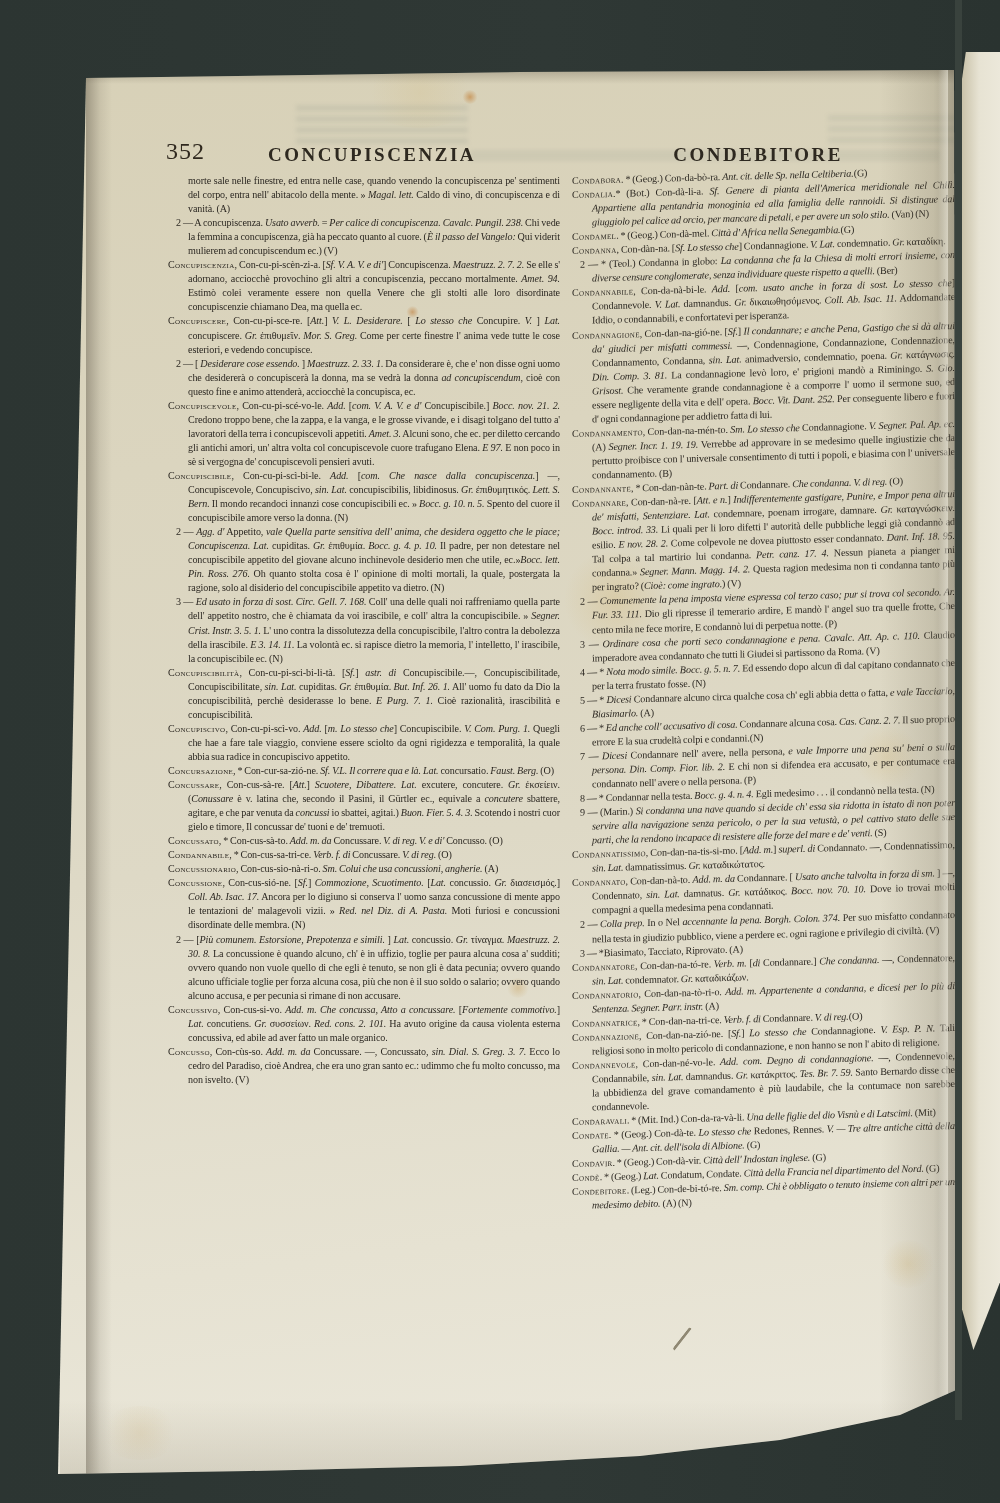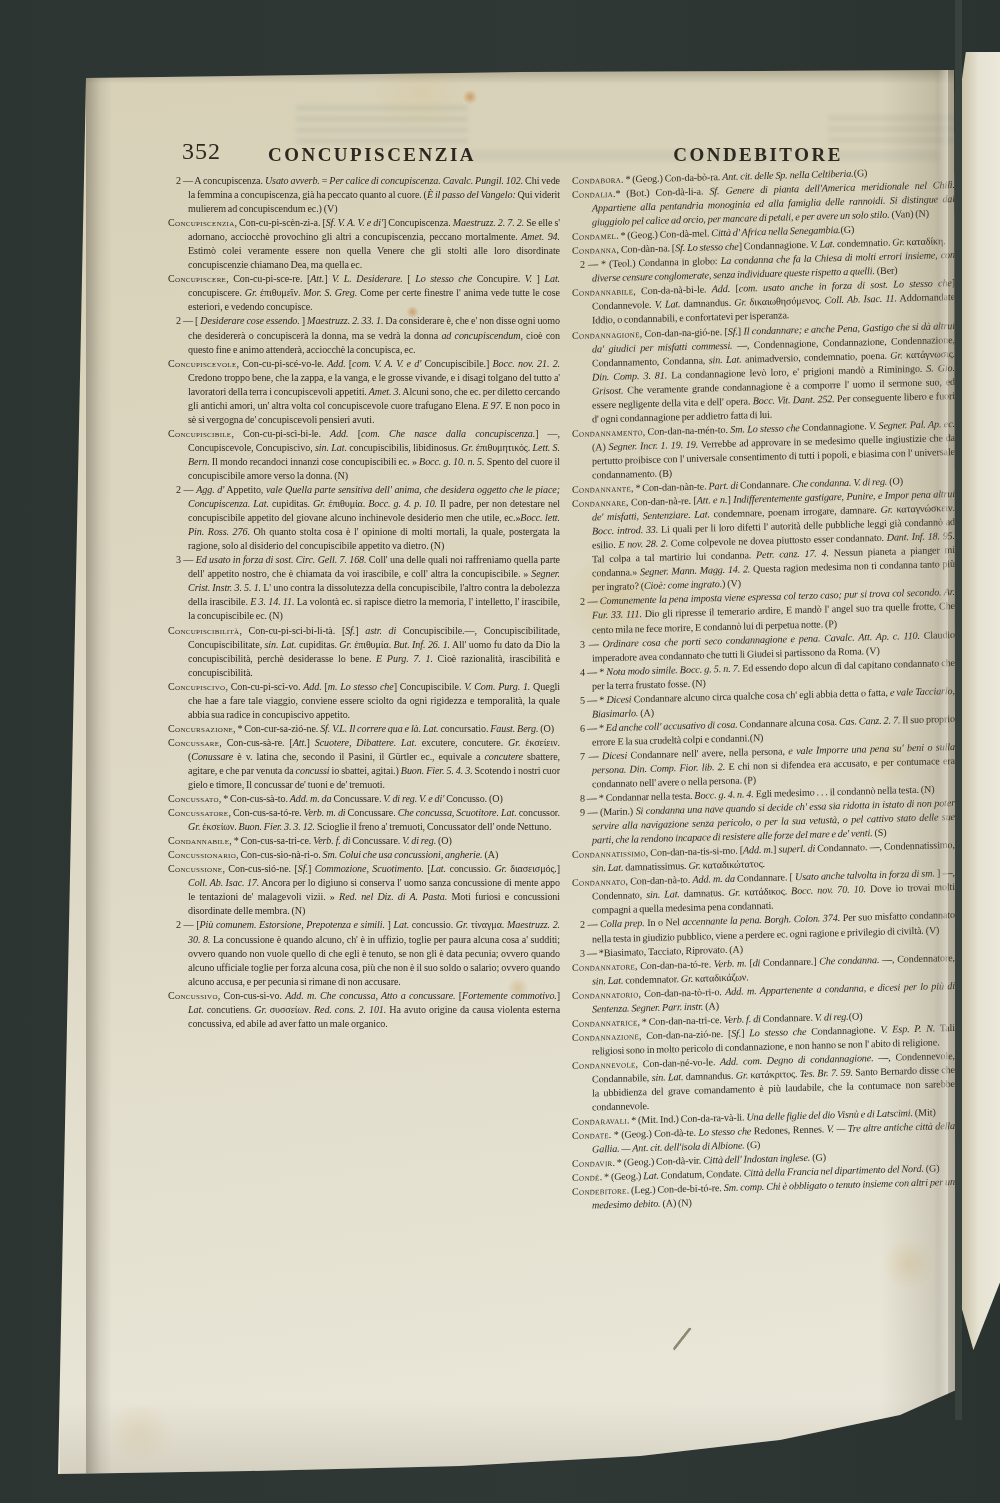--- a/index.html
+++ b/index.html
@@ -38,21 +38,21 @@
   .s2{left:406px;top:306px;width:13px;height:12px;background:radial-gradient(circle,rgba(185,110,35,.5),rgba(185,110,35,0) 70%);}
   .s3{left:560px;top:552px;width:110px;height:96px;background:radial-gradient(circle,rgba(205,165,80,.22),rgba(205,165,80,0) 70%);}
   .s4{left:852px;top:726px;width:70px;height:62px;background:radial-gradient(circle,rgba(205,165,80,.18),rgba(205,165,80,0) 70%);}
   .s5{left:506px;top:978px;width:24px;height:20px;background:radial-gradient(circle,rgba(190,140,55,.3),rgba(190,140,55,0) 70%);}
   .s6{left:880px;top:1240px;width:56px;height:48px;background:radial-gradient(circle,rgba(205,165,80,.2),rgba(205,165,80,0) 70%);}
   .s7{left:360px;top:58px;width:120px;height:70px;background:radial-gradient(circle,rgba(210,180,110,.16),rgba(210,180,110,0) 70%);}
   .s8{left:100px;top:1406px;width:80px;height:54px;background:radial-gradient(circle,rgba(200,160,80,.14),rgba(200,160,80,0) 70%);}
   .crease{position:absolute;left:680px;top:1326px;width:4px;height:28px;
           border-left:3px solid rgba(95,86,62,.65);transform:rotate(38deg);border-radius:3px;}
   
-  .pageno{position:absolute;left:182px;top:138px;font-size:24px;color:#30291f;letter-spacing:1px;}
+  .pageno{position:absolute;left:166px;top:138px;font-size:24px;color:#30291f;letter-spacing:1px;}
   .running-head{position:absolute;top:144px;width:300px;text-align:center;font-weight:bold;
                 font-size:19px;letter-spacing:2.5px;color:#2e2920;}
   .head-left{left:222px;}
   .head-right{left:608px;}
   .col{position:absolute;top:174px;color:#2c2822;}
   .col p.entry{margin:0;text-align:justify;font-size:10.1px;line-height:14.05px;
                text-indent:-20px;padding-left:20px;word-spacing:-0.5px;letter-spacing:-0.1px;}
   .col p.cont{text-indent:0;}
   .col p.num{text-indent:-12px;}
   .col-left{left:168px;width:392px;}
@@ -75,39 +75,40 @@
     <div class="stain s5"></div>
     <div class="stain s6"></div>
     <div class="stain s7"></div>
     <div class="stain s8"></div>
 
     <div class="pageno">352</div>
     <div class="running-head head-left">CONCUPISCENZIA</div>
     <div class="running-head head-right">CONDEBITORE</div>
 
     <div class="col col-left">
-        <p class="entry num">2 — A concupiscenza. <i>Usato avverb.</i> = <i>Per calice di concupiscenza.</i> <i>Cavalc. Pungil. 102.</i> Chi vede la femmina a concupiscenza, già ha peccato quanto al cuore. (<i>È il passo del Vangelo:</i> Qui viderit mulierem ad concupiscendum ec.) (V)</p>
+        <p class="entry cont">morte sale nelle finestre, ed entra nelle case, quando venendo la concupiscenza pe' sentimenti del corpo, entra nell' abitacolo della mente. » <i>Magal. lett.</i> Caldo di vino, di concupiscenza e di vanità. (A)</p>
+        <p class="entry num">2 — A concupiscenza. <i>Usato avverb.</i> = <i>Per calice di concupiscenza.</i> <i>Cavalc. Pungil. 238.</i> Chi vede la femmina a concupiscenza, già ha peccato quanto al cuore. (<i>È il passo del Vangelo:</i> Qui viderit mulierem ad concupiscendum ec.) (V)</p>
         <p class="entry"><span class="hw">Concupiscenzia</span>, Con-cu-pi-scèn-zi-a. [<i>Sf. V. A. V. e di'</i>] Concupiscenza. <i>Maestruzz. 2. 7. 2.</i> Se elle s' adornano, acciocchè provochino gli altri a concupiscenzia, peccano mortalmente. <i>Amet. 94.</i> Estimò colei veramente essere non quella Venere che gli stolti alle loro disordinate concupiscenzie chiamano Dea, ma quella ec.</p>
         <p class="entry"><span class="hw">Concupiscere</span>, Con-cu-pi-sce-re. [<i>Att.</i>] <i>V. L. Desiderare.</i> [ <i>Lo stesso che</i> Concupire. <i>V.</i> ] <i>Lat.</i> concupiscere. <i>Gr.</i> ἐπιθυμεῖν. <i>Mor. S. Greg.</i> Come per certe finestre l' anima vede tutte le cose esteriori, e vedendo concupisce.</p>
         <p class="entry num">2 — [ <i>Desiderare cose essendo.</i> ] <i>Maestruzz. 2. 33. 1.</i> Da considerare è, che e' non disse ogni uomo che desidererà o concupiscerà la donna, ma se vedrà la donna <i>ad concupiscendum</i>, cioè con questo fine e animo attenderà, acciocchè la concupisca, ec.</p>
         <p class="entry"><span class="hw">Concupiscevole</span>, Con-cu-pi-scé-vo-le. <i>Add.</i> [<i>com. V. A. V. e d'</i> Concupiscibile.] <i>Bocc. nov. 21. 2.</i> Credono troppo bene, che la zappa, e la vanga, e le grosse vivande, e i disagi tolgano del tutto a' lavoratori della terra i concupiscevoli appetiti. <i>Amet. 3.</i> Alcuni sono, che ec. per diletto cercando gli antichi amori, un' altra volta col concupiscevole cuore trafugano Elena. <i>E 97.</i> E non poco in sè si vergogna de' concupiscevoli pensieri avuti.</p>
         <p class="entry"><span class="hw">Concupiscibile</span>, Con-cu-pi-scì-bi-le. <i>Add.</i> [<i>com. Che nasce dalla concupiscenza.</i>] —, Concupiscevole, Concupiscivo, <i>sin. Lat.</i> concupiscibilis, libidinosus. <i>Gr.</i> ἐπιθυμητικός. <i>Lett. S. Bern.</i> Il mondo recandoci innanzi cose concupiscibili ec. » <i>Bocc. g. 10. n. 5.</i> Spento del cuore il concupiscibile amore verso la donna. (N)</p>
         <p class="entry num">2 — <i>Agg. d'</i> Appetito, <i>vale Quella parte sensitiva dell' anima, che desidera oggetto che le piace; Concupiscenza. Lat.</i> cupiditas. <i>Gr.</i> ἐπιθυμία. <i>Bocc. g. 4. p. 10.</i> Il padre, per non detestare nel concupiscibile appetito del giovane alcuno inchinevole desiderio men che utile, ec.»<i>Bocc. lett. Pin. Ross. 276.</i> Oh quanto stolta cosa è l' opinione di molti mortali, la quale, postergata la ragione, solo al disiderio del concupiscibile appetito va dietro. (N)</p>
         <p class="entry num">3 — <i>Ed usato in forza di sost. Circ. Gell. 7. 168.</i> Coll' una delle quali noi raffreniamo quella parte dell' appetito nostro, che è chiamata da voi irascibile, e coll' altra la concupiscibile. » <i>Segner. Crist. Instr. 3. 5. 1.</i> L' uno contra la dissolutezza della concupiscibile, l'altro contra la debolezza della irascibile. <i>E 3. 14. 11.</i> La volontà ec. si rapisce dietro la memoria, l' intelletto, l' irascibile, la concupiscibile ec. (N)</p>
         <p class="entry"><span class="hw">Concupiscibilità</span>, Con-cu-pi-sci-bi-li-tà. [<i>Sf.</i>] <i>astr. di</i> Concupiscibile.—, Concupiscibilitade, Concupiscibilitate, <i>sin. Lat.</i> cupiditas. <i>Gr.</i> ἐπιθυμία. <i>But. Inf. 26. 1.</i> All' uomo fu dato da Dio la concupiscibilità, perchè desiderasse lo bene. <i>E Purg. 7. 1.</i> Cioè razionalità, irascibilità e concupiscibilità.</p>
         <p class="entry"><span class="hw">Concupiscivo</span>, Con-cu-pi-scì-vo. <i>Add.</i> [<i>m. Lo stesso che</i>] Concupiscibile. <i>V. Com. Purg. 1.</i> Quegli che hae a fare tale viaggio, conviene essere sciolto da ogni rigidezza e temporalità, la quale abbia sua radice in concupiscivo appetito.</p>
         <p class="entry"><span class="hw">Concursazione</span>, * Con-cur-sa-zió-ne. <i>Sf. V.L. Il correre qua e là.</i> <i>Lat.</i> concursatio. <i>Faust. Berg.</i> (O)</p>
         <p class="entry"><span class="hw">Concussare</span>, Con-cus-sà-re. [<i>Att.</i>] <i>Scuotere, Dibattere.</i> <i>Lat.</i> excutere, concutere. <i>Gr.</i> ἐκσείειν. (<i>Conussare</i> è v. latina che, secondo il Pasini, il Gürtler ec., equivale a <i>concutere</i> sbattere, agitare, e che par venuta da <i>concussi</i> io sbattei, agitai.) <i>Buon. Fier. 5. 4. 3.</i> Scotendo i nostri cuor gielo e timore, Il concussar de' tuoni e de' tremuoti.</p>
         <p class="entry"><span class="hw">Concussato</span>, * Con-cus-sà-to. <i>Add. m. da</i> Concussare. <i>V. di reg. V. e di'</i> Concusso. (O)</p>
-        <p class="entry"><span class="hw">Concussatore</span>, Con-cus-sa-tó-re. <i>Verb. m. di</i> Concussare. <i>Che concussa, Scuotitore.</i> <i>Lat.</i> concussor. <i>Gr.</i> ἐκσείων. <i>Buon. Fier. 3. 3. 12.</i> Scioglie il freno a' tremuoti, Concussator dell' onde Nettuno.</p>
         <p class="entry"><span class="hw">Condannabile</span>, * Con-cus-sa-tri-ce. <i>Verb. f. di</i> Concussare. <i>V. di reg.</i> (O)</p>
         <p class="entry"><span class="hw">Concussionario</span>, Con-cus-sio-nà-ri-o. <i>Sm. Colui che usa concussioni, angherie.</i> (A)</p>
         <p class="entry"><span class="hw">Concussione</span>, Con-cus-sió-ne. [<i>Sf.</i>] <i>Commozione, Scuotimento.</i> [<i>Lat.</i> concussio. <i>Gr.</i> διασεισμός.] <i>Coll. Ab. Isac. 17.</i> Ancora per lo digiuno si conserva l' uomo sanza concussione di mente appo le tentazioni de' malagevoli vizii. » <i>Red. nel Diz. di A. Pasta.</i> Moti furiosi e concussioni disordinate delle membra. (N)</p>
         <p class="entry num">2 — [<i>Più comunem. Estorsione, Prepotenza e simili.</i> ] <i>Lat.</i> concussio. <i>Gr.</i> τίναγμα. <i>Maestruzz. 2. 30. 8.</i> La concussione è quando alcuno, ch' è in uffizio, toglie per paura alcuna cosa a' sudditi; ovvero quando non vuole quello di che egli è tenuto, se non gli è data pecunia; ovvero quando alcuno ufficiale toglie per forza alcuna cosa, più che non è il suo soldo o salario; ovvero quando alcuno accusa, e per pecunia si rimane di non accusare.</p>
         <p class="entry"><span class="hw">Concussivo</span>, Con-cus-si-vo. <i>Add. m. Che concussa, Atto a concussare.</i> [<i>Fortemente commotivo.</i>] <i>Lat.</i> concutiens. <i>Gr.</i> συσσείων. <i>Red. cons. 2. 101.</i> Ha avuto origine da causa violenta esterna concussiva, ed abile ad aver fatto un male organico.</p>
+        <p class="entry"><span class="hw">Concusso</span>, Con-cùs-so. <i>Add. m. da</i> Concussare. —, Concussato, <i>sin.</i> <i>Dial. S. Greg. 3. 7.</i> Ecco lo cedro del Paradiso, cioè Andrea, che era uno gran santo ec.: udimmo che fu molto concusso, ma non isvelto. (V)</p>
       </div>
     <div class="col col-right">
         <p class="entry"><span class="hw">Condabora</span>. * (Geog.) Con-da-bò-ra. <i>Ant. cit. delle Sp. nella Celtiberia.</i>(G)</p>
         <p class="entry"><span class="hw">Condalia</span>.* (Bot.) Con-dà-li-a. <i>Sf. Genere di pianta dell'America meridionale nel Chilì. Appartiene alla pentandria monoginia ed alla famiglia delle rannoidi. Si distingue dal giuggiolo pel calice ad orcio, per mancare di petali, e per avere un solo stilo.</i> (Van) (N)</p>
         <p class="entry"><span class="hw">Condamel</span>. * (Geog.) Con-dà-mel. <i>Città d' Africa nella Senegambia.</i>(G)</p>
         <p class="entry"><span class="hw">Condanna</span>, Con-dàn-na. [<i>Sf. Lo stesso che</i>] Condannagione. <i>V. Lat.</i> condemnatio. <i>Gr.</i> καταδίκη.</p>
         <p class="entry num">2 — * (Teol.) Condanna in globo: <i>La condanna che fa la Chiesa di molti errori insieme, con diverse censure conglomerate, senza individuare queste rispetto a quelli.</i> (Ber)</p>
         <p class="entry"><span class="hw">Condannabile</span>, Con-da-nà-bi-le. <i>Add.</i> [<i>com. usato anche in forza di sost. Lo stesso che</i>] Condannevole. <i>V. Lat.</i> damnandus. <i>Gr.</i> δικαιωθησόμενος. <i>Coll. Ab. Isac. 11.</i> Addomandate Iddio, o condannabili, e confortatevi per isperanza.</p>
         <p class="entry"><span class="hw">Condannagione</span>, Con-dan-na-gió-ne. [<i>Sf.</i>] <i>Il condannare; e anche Pena, Gastigo che si dà altrui da' giudici per misfatti commessi.</i> —, Condennagione, Condannazione, Condennazione, Condannamento, Condanna, <i>sin. Lat.</i> animadversio, condemnatio, poena. <i>Gr.</i> κατάγνωσις. <i>Din. Comp. 3. 81.</i> La condannagione levò loro, e' prigioni mandò a Riminingo. <i>S. Gio. Grisost.</i> Che veramente grande condannagione è a comporre l' uomo il sermone suo, ed essere negligente della vita e dell' opera. <i>Bocc. Vit. Dant. 252.</i> Per conseguente libero e fuori d' ogni condannagione per addietro fatta di lui.</p>
         <p class="entry"><span class="hw">Condannamento</span>, Con-dan-na-mén-to. <i>Sm. Lo stesso che</i> Condannagione. <i>V. Segner. Pal. Ap. ec.</i> (A) <i>Segner. Incr. 1. 19. 19.</i> Verrebbe ad approvare in se medesimo quelle ingiustizie che da pertutto proibisce con l' universale consentimento di tutti i popoli, e biasima con l' universale condannamento. (B)</p>

